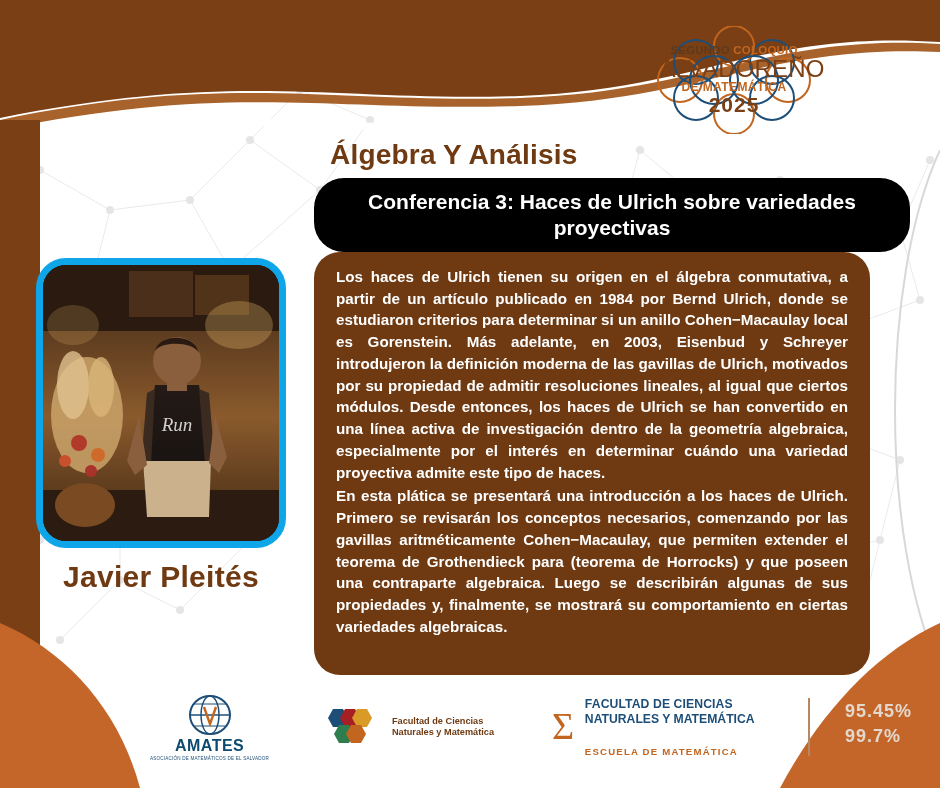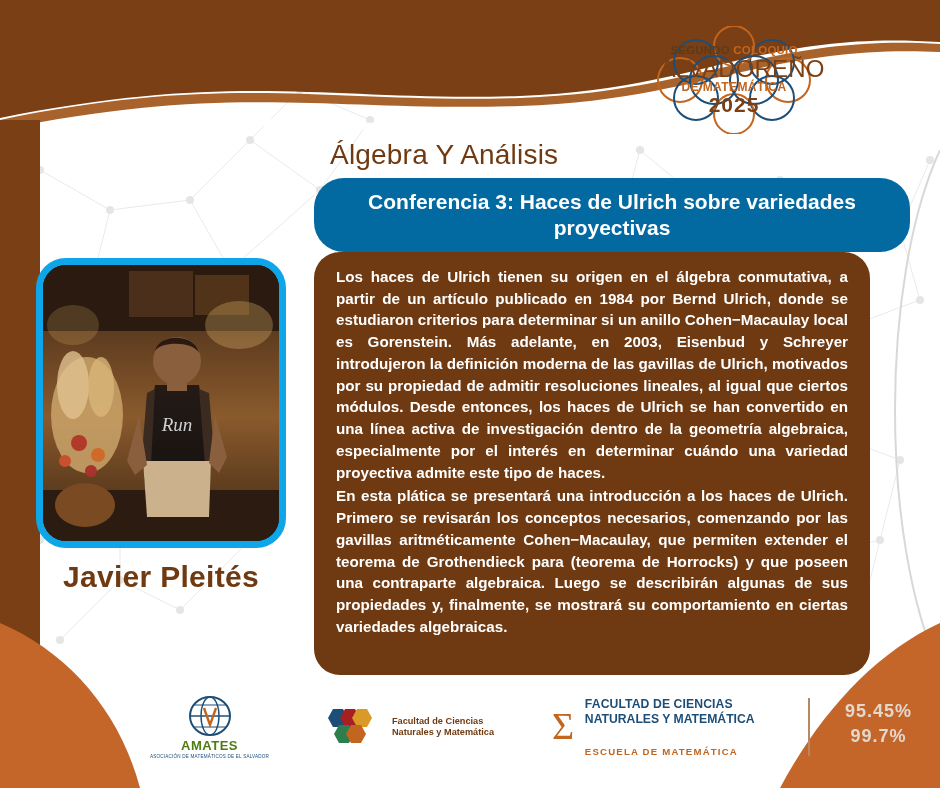--- a/index.html
+++ b/index.html
@@ -126,32 +126,32 @@
     z-index: 5;
     letter-spacing: .3px;
   }
 
   
   .area-title {
     position: absolute;
     left: 330px;
     top: 139px;
     font-size: 28px;
-    font-weight: normal;
+    font-weight: bold;
     color: #6f3a12;
     z-index: 5;
     letter-spacing: .2px;
   }
   .talk-title-box {
     position: absolute;
     left: 314px;
     top: 178px;
     width: 596px;
     height: 74px;
-    background: #0369a1;
+    background: #000000;
     border-radius: 30px;
     z-index: 5;
     display: flex;
     align-items: center;
     justify-content: center;
     box-sizing: border-box;
     padding: 4px 26px;
   }
   .talk-title-box span {
     color: #ffffff;
@@ -201,23 +201,23 @@
     display: flex;
     align-items: center;
     gap: 7px;
   }
   .amates {
     flex-direction: column;
     gap: 1px;
     align-items: center;
   }
   .amates-title {
-    font-size: 13px;
-    font-weight: bold;
-    color: #4d7c0f;
+    font-size: 16px;
+    font-weight: bold;
+    color: #0c4a6e;
     letter-spacing: .5px;
   }
   .amates-sub {
     font-size: 4.6px;
     color: #1d4e78;
     letter-spacing: .2px;
   }
   .fcnm-text {
     font-size: 9.2px;
     font-weight: bold;
@@ -259,21 +259,21 @@
   .divider {
     width: 1.6px;
     height: 58px;
     background: #b58a63;
   }
   .num-faint {
     position: absolute;
     right: 28px;
     bottom: 40px;
     z-index: 3;
-    text-align: center;
+    text-align: left;
     color: #e4d8cd;
     font-size: 18px;
     font-weight: bold;
     line-height: 1.35;
     letter-spacing: 1px;
   }
 </style>
 </head>
 <body>
 

